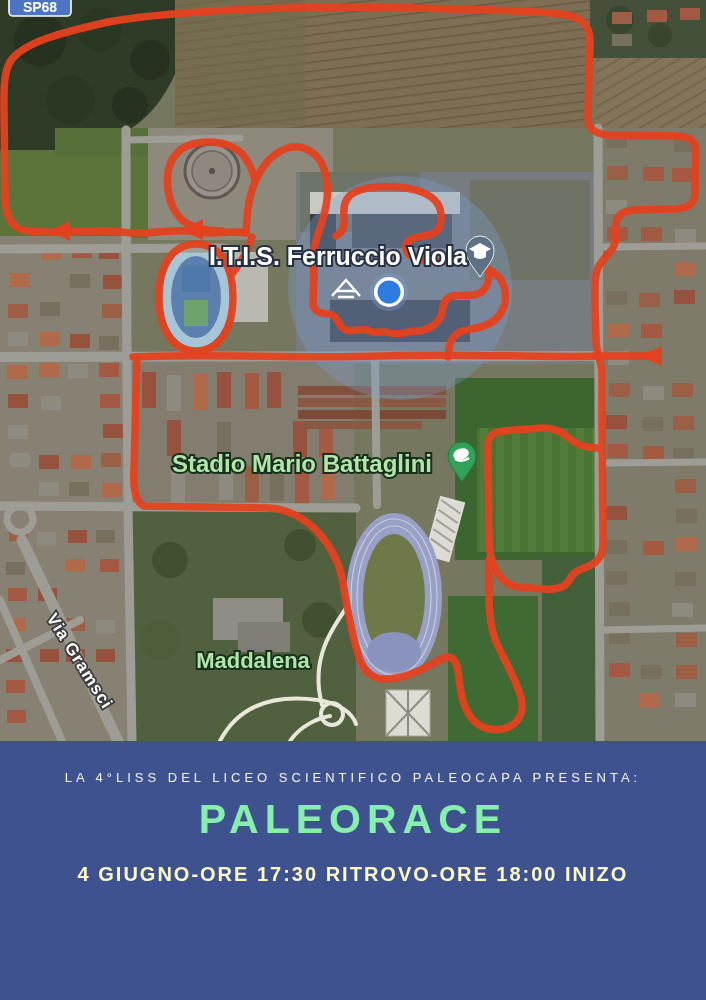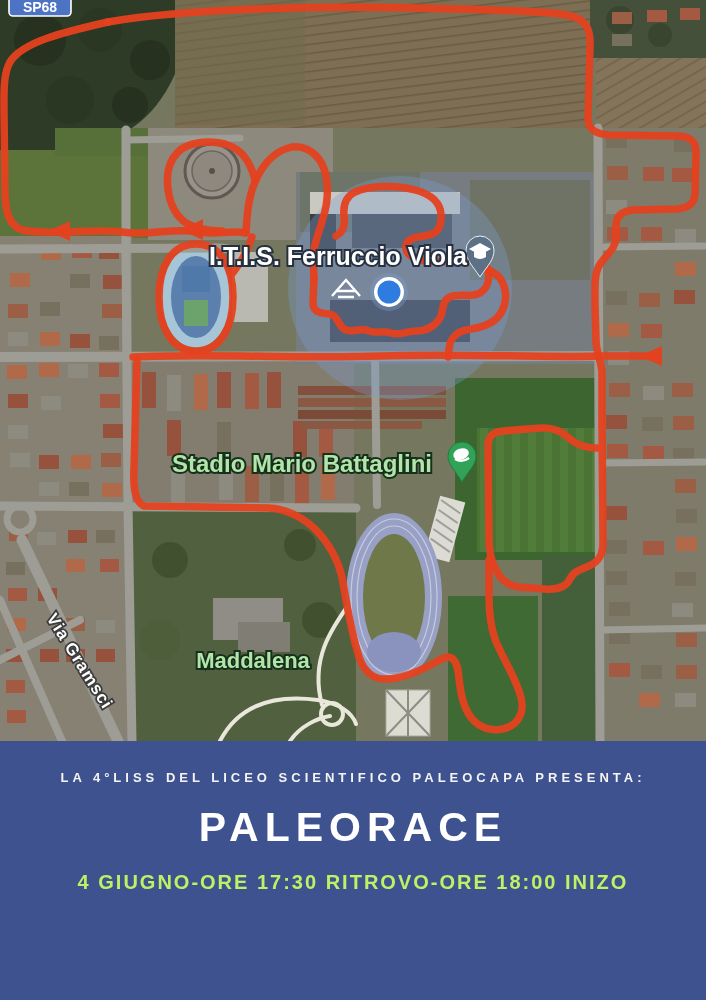--- a/index.html
+++ b/index.html
@@ -2,24 +2,24 @@
 <html><head>
 <meta charset="utf-8">
 <style>
   html,body{margin:0;padding:0;background:#222;}
   .poster{position:relative;width:706px;height:1000px;overflow:hidden;
           font-family:"Liberation Sans",sans-serif;background:#3e5290;}
   .map-wrap{position:absolute;top:0;left:0;width:706px;height:741px;overflow:hidden;background:#86efac;}
   .map-wrap svg{display:block;}
   .banner{position:absolute;top:741px;left:0;width:706px;height:259px;
           background:#3e5290;color:#ffffff;text-align:center;}
-  .presenter{margin-top:29px;font-size:13px;font-weight:bold;letter-spacing:4px;color:#f4f4f2;}
-  .title{margin-top:19px;font-size:41px;font-weight:bold;letter-spacing:6px;color:#ffffff;}
+  .presenter{margin-top:29px;font-size:13px;font-weight:normal;letter-spacing:4px;color:#f4f4f2;}
+  .title{margin-top:11px;font-size:41px;font-weight:bold;letter-spacing:6px;color:#86efac;}
   .subtitle{margin-top:17px;font-size:21px;font-weight:normal;letter-spacing:.5px;color:#fbfbfa;}
-  .schedule{margin-top:16px;font-size:20px;font-weight:bold;letter-spacing:2px;line-height:1.55;color:#bef264;}
+  .schedule{margin-top:16px;font-size:20px;font-weight:bold;letter-spacing:2px;line-height:1.55;color:#fef9c3;}
   
   text{font-family:"Liberation Sans",sans-serif;}
   .poi-label{paint-order:stroke;stroke:#253041;stroke-width:4px;fill:#ffffff;font-weight:bold;}
   .area-label{paint-order:stroke;stroke:#17301c;stroke-width:4px;fill:#b2e5aa;font-weight:bold;}
   .road-label{paint-order:stroke;stroke:#3c3c3c;stroke-width:3.5px;fill:#ffffff;font-weight:bold;}
   .badge-label{fill:#ffffff;font-weight:bold;}
   .route{fill:none;stroke:#e5411f;stroke-width:7.5;stroke-linecap:round;stroke-linejoin:round;opacity:.95;}
   .route-arrow{fill:#e5411f;opacity:.95;}
   .road{fill:none;stroke:#9d9d95;stroke-linecap:round;}
   .path-park{fill:none;stroke:#e9e7db;stroke-width:4;stroke-linecap:round;}

